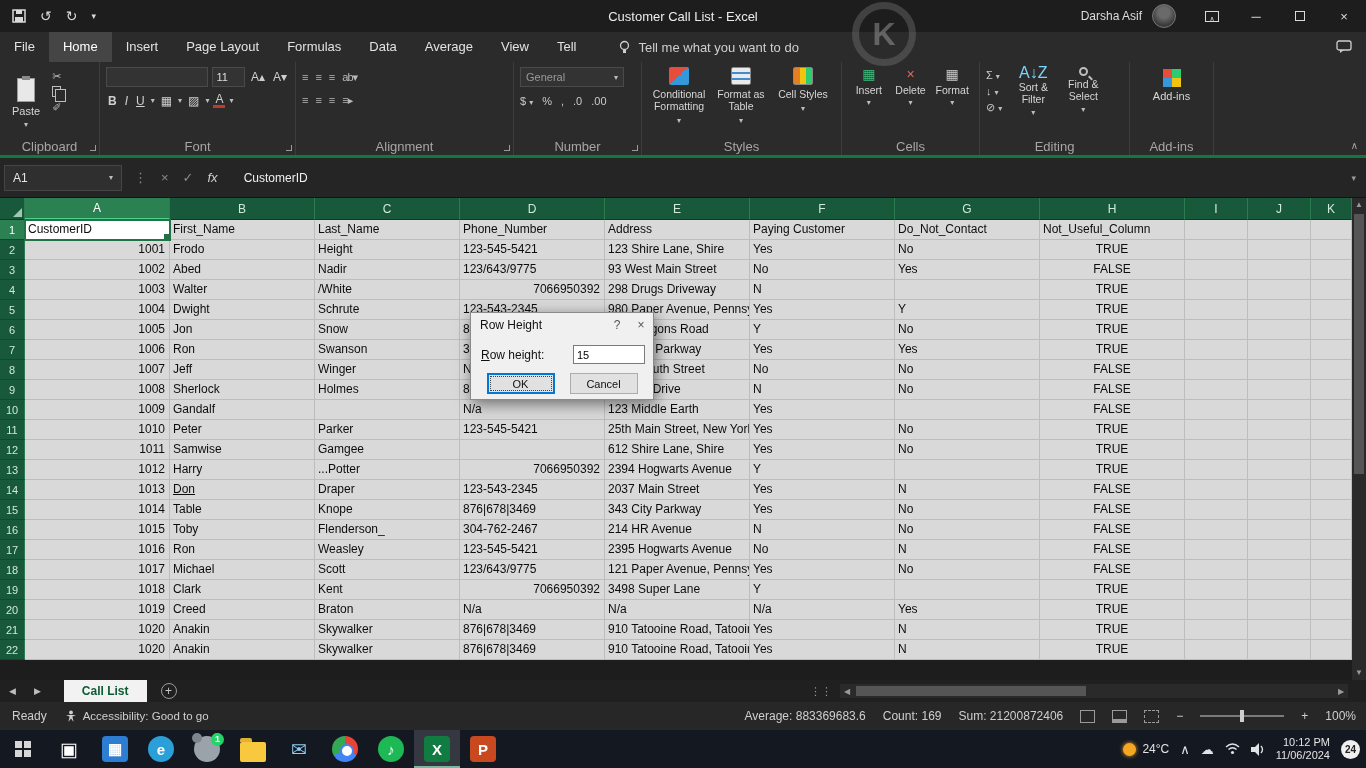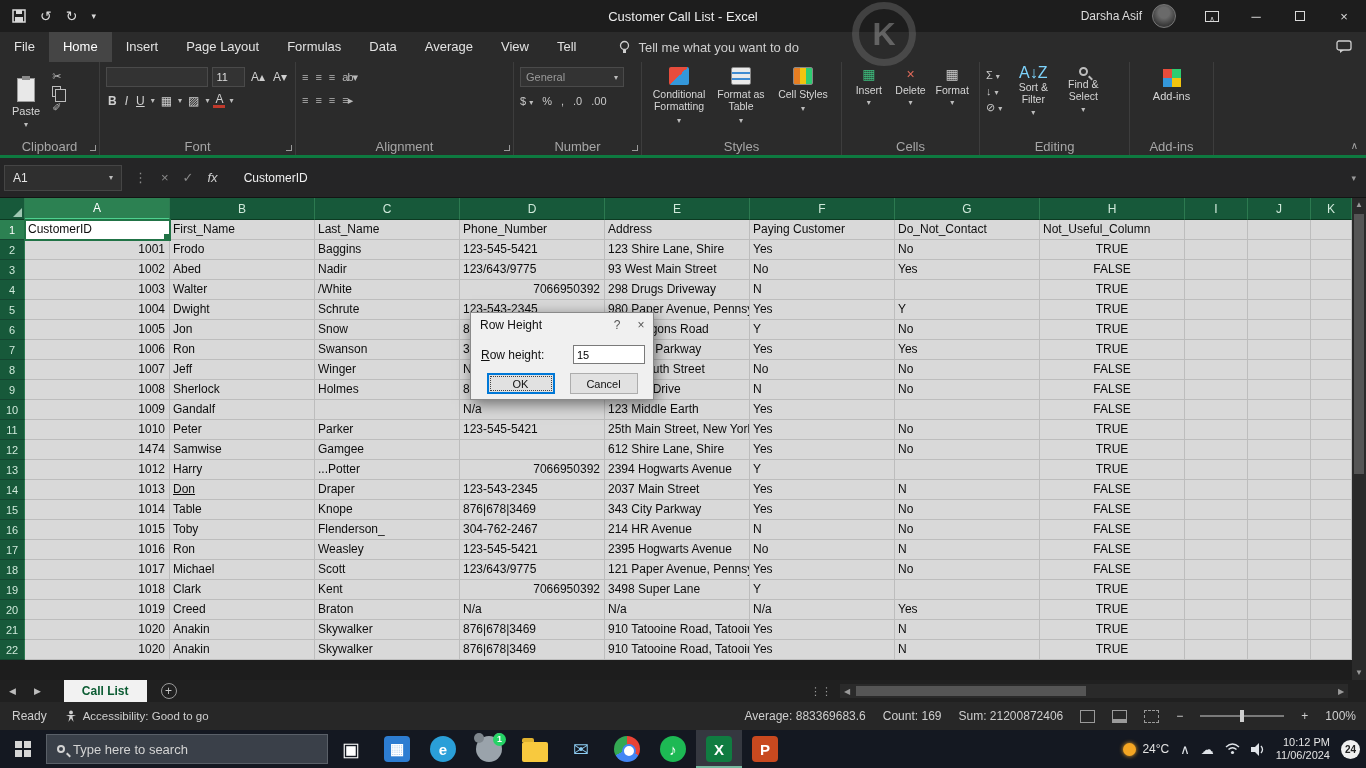--- a/index.html
+++ b/index.html
@@ -437,21 +437,21 @@
         <div class="cell" style="width: 145px;">Do_Not_Contact</div>
         <div class="cell" style="width: 145px;">Not_Useful_Column</div>
         <div class="cell" style="width: 63px;"></div>
         <div class="cell" style="width: 63px;"></div>
         <div class="cell" style="width: 41px;"></div>
       </div>
       <div class="grow">
         <div class="rowhdr">2</div>
         <div class="cell num" style="width: 145px;">1001</div>
         <div class="cell" style="width: 145px;">Frodo</div>
-        <div class="cell" style="width: 145px;">Baggins</div>
+        <div class="cell" style="width: 145px;">Height</div>
         <div class="cell" style="width: 145px;">123-545-5421</div>
         <div class="cell" style="width: 145px;">123 Shire Lane, Shire</div>
         <div class="cell" style="width: 145px;">Yes</div>
         <div class="cell" style="width: 145px;">No</div>
         <div class="cell bool" style="width: 145px;">TRUE</div>
         <div class="cell" style="width: 63px;"></div>
         <div class="cell" style="width: 63px;"></div>
         <div class="cell" style="width: 41px;"></div>
       </div>
       <div class="grow">
@@ -575,21 +575,21 @@
         <div class="cell" style="width: 145px;">25th Main Street, New York</div>
         <div class="cell" style="width: 145px;">Yes</div>
         <div class="cell" style="width: 145px;">No</div>
         <div class="cell bool" style="width: 145px;">TRUE</div>
         <div class="cell" style="width: 63px;"></div>
         <div class="cell" style="width: 63px;"></div>
         <div class="cell" style="width: 41px;"></div>
       </div>
       <div class="grow">
         <div class="rowhdr">12</div>
-        <div class="cell num" style="width: 145px;">1474</div>
+        <div class="cell num" style="width: 145px;">1011</div>
         <div class="cell" style="width: 145px;">Samwise</div>
         <div class="cell" style="width: 145px;">Gamgee</div>
         <div class="cell" style="width: 145px;"></div>
         <div class="cell" style="width: 145px;">612 Shire Lane, Shire</div>
         <div class="cell" style="width: 145px;">Yes</div>
         <div class="cell" style="width: 145px;">No</div>
         <div class="cell bool" style="width: 145px;">TRUE</div>
         <div class="cell" style="width: 63px;"></div>
         <div class="cell" style="width: 63px;"></div>
         <div class="cell" style="width: 41px;"></div>
@@ -799,24 +799,20 @@
 </div>
 
 <div class="taskbar">
   <div class="startbtn">
     <span class="winlogo">
         <span></span>
         <span></span>
         <span></span>
         <span></span>
       </span>
-  </div>
-  <div class="searchbox">
-    <span class="magsm"></span>
-    <span>Type here to search</span>
   </div>
   <div class="tbapps">
       <div class="tbi">
         <span class="appic flat">▣</span>
       </div>
       <div class="tbi">
         <span class="appic square" style="background: rgb(45, 125, 210);">▦</span>
       </div>
       <div class="tbi">
         <span class="appic circle" style="background: rgb(42, 159, 216);">e</span>

